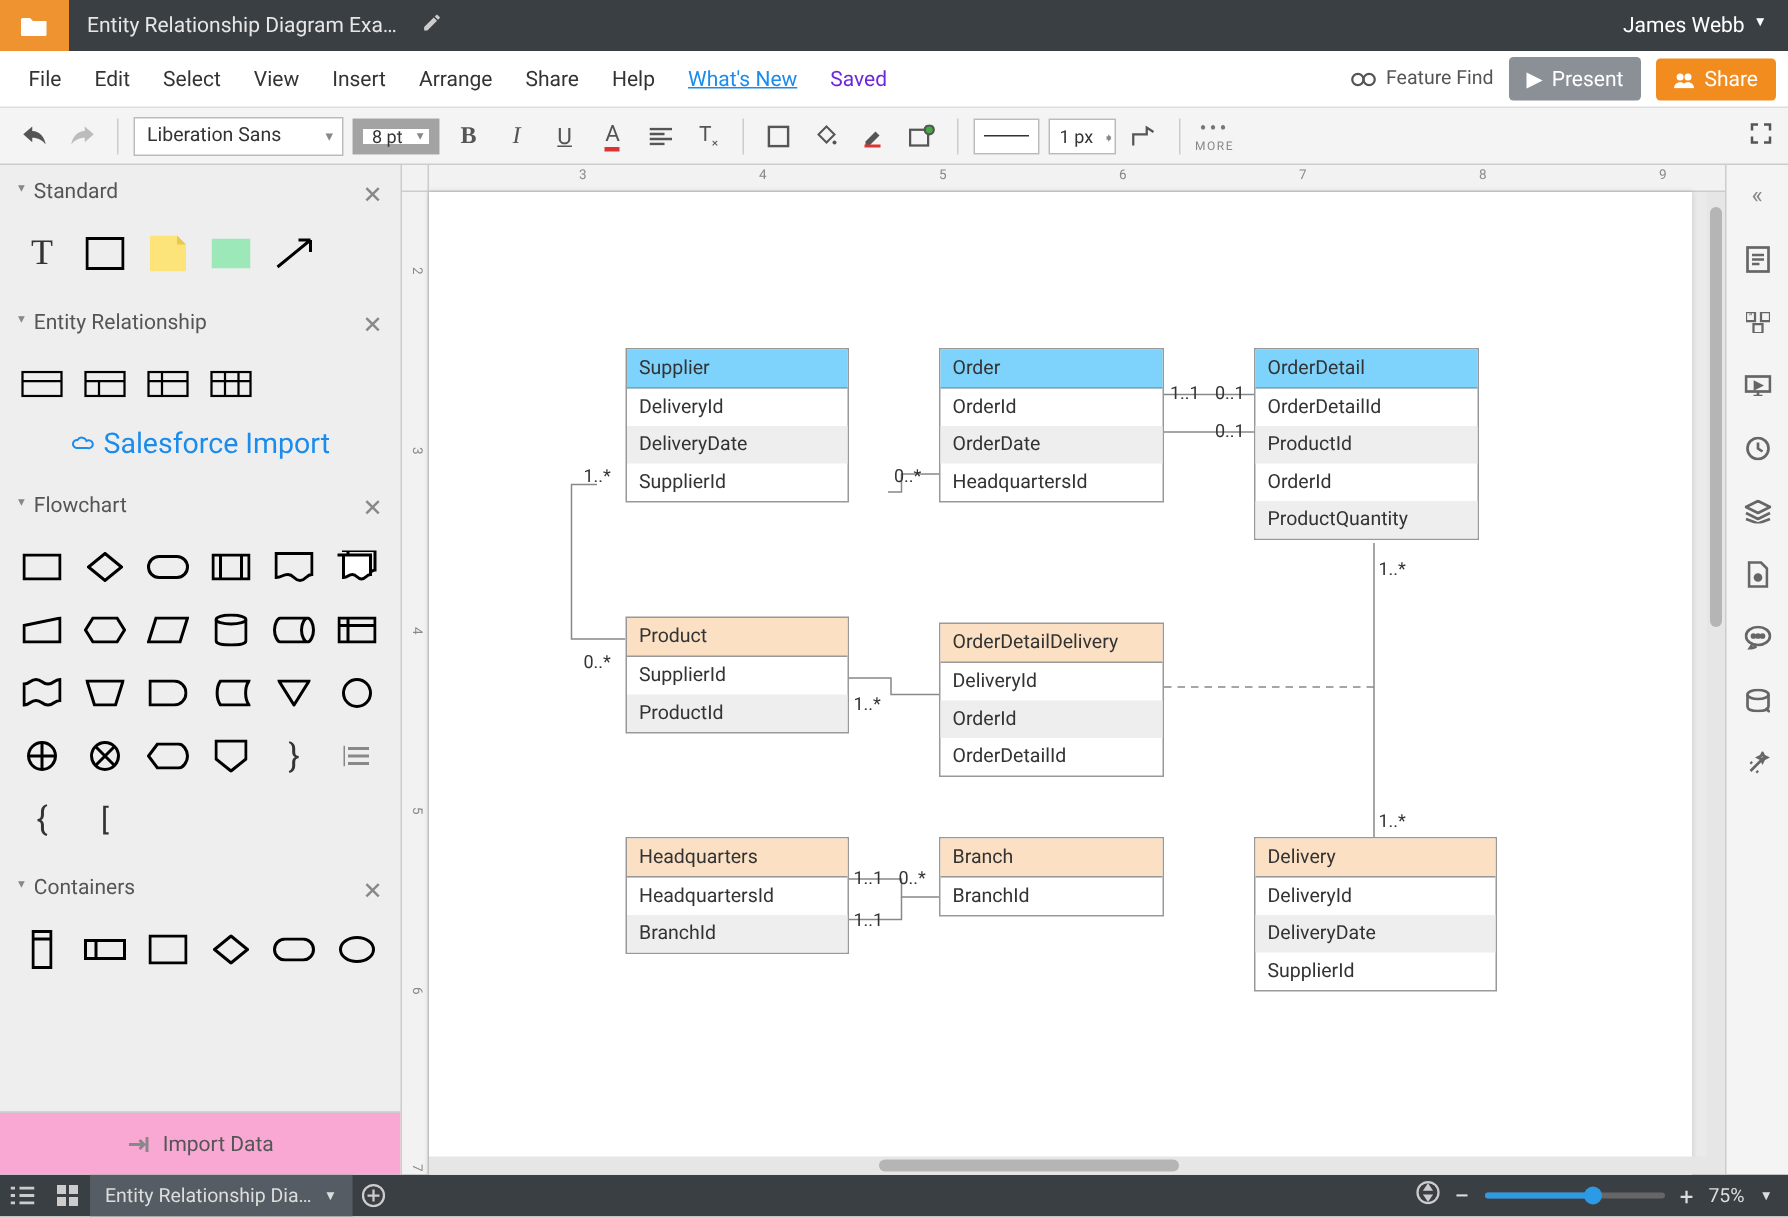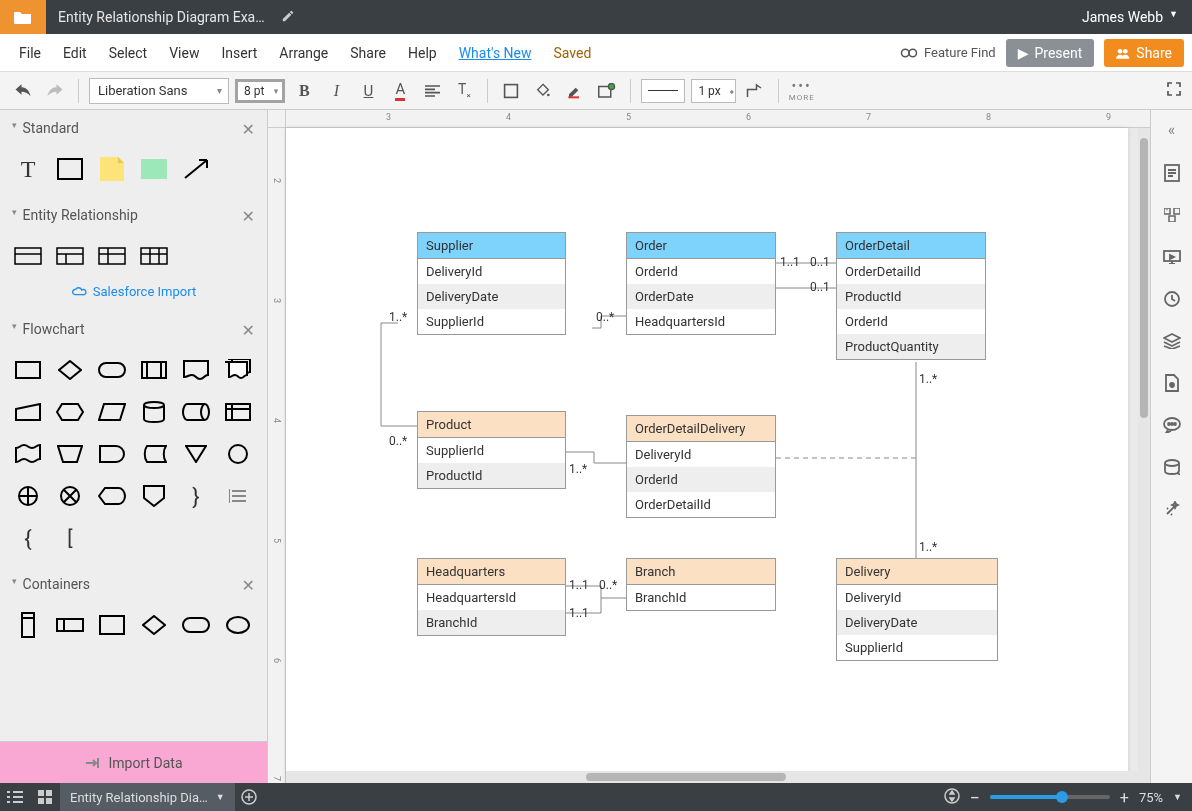--- a/index.html
+++ b/index.html
@@ -6,57 +6,57 @@
 body{width:1192px;height:811px;overflow:hidden;background:#e8e8e8;font-size:13px;color:#333}
 .titlebar{height:34px;background:#3a3f44;display:flex;align-items:center;color:#fff}
 .folder-icon{width:46px;height:34px;background:#ef9331;display:flex;align-items:center;justify-content:center}
 .folder-icon svg{fill:#fff}
 .doc-title{padding:0 12px;font-size:14px;color:#e6e6e6}
 .pencil{margin-left:4px;color:#ccc;cursor:pointer}
 .user-menu{margin-left:auto;padding:0 14px;font-size:14px;display:flex;align-items:flex-start;gap:6px;cursor:pointer}
 .menubar{height:38px;background:#fff;border-bottom:1px solid #ddd;display:flex;align-items:center;padding:0 8px}
 .menubar .mi{padding:0 11px;font-size:14px;color:#333;cursor:pointer}
 .menubar .mi.link{color:#1b8ceb;text-decoration:underline}
-.menubar .mi.muted{color:#a16207}
+.menubar .mi.muted{color:#6d28d9}
 .menubar-right{margin-left:auto;display:flex;align-items:center;gap:10px}
 .feature-find{display:flex;align-items:center;gap:6px;font-size:13px;color:#555;cursor:pointer}
 .btn{display:inline-flex;align-items:center;gap:6px;padding:6px 12px;border-radius:3px;font-size:14px;cursor:pointer;border:none}
 .btn-present{background:#8a9096;color:#fff}
 .btn-share{background:#f28c1f;color:#fff}
 .toolbar-row{height:38px;background:#f4f4f4;border-bottom:1px solid #ccc;display:flex}
 .left-head{width:268px;display:flex;align-items:center;padding:0 12px;gap:10px;border-right:1px solid #ccc}
 .gear{font-size:16px;color:#333}
 .shapes-label{font-size:15px;font-weight:500;color:#333;flex:1}
 .left-head-icons{display:flex;gap:10px;color:#555}
 .tool-main{flex:1;display:flex;align-items:center;padding:0 10px;gap:6px}
 .tool-ic{width:26px;height:26px;display:flex;align-items:center;justify-content:center;color:#555;cursor:pointer;border-radius:3px}
 .tool-ic.disabled{opacity:.35}
 .sep{width:1px;height:24px;background:#ccc;margin:0 4px}
 .font-select{border:1px solid #bbb;background:#fff;height:26px;padding:0 24px 0 8px;font-size:13px;position:relative;min-width:140px;display:flex;align-items:center}
 .font-select::after{content:"▾";position:absolute;right:6px;color:#888;font-size:10px}
-.size-select{border:3px solid #a3a3a3;background:#fff;height:24px;padding:0 18px 0 6px;font-size:12px;position:relative;display:flex;align-items:center}
+.size-select{border:7px solid #a3a3a3;background:#fff;height:24px;padding:0 18px 0 6px;font-size:12px;position:relative;display:flex;align-items:center}
 .size-select::after{content:"▾";position:absolute;right:4px;color:#888;font-size:9px}
 .line-sample{border:1px solid #bbb;background:#fff;height:24px;width:44px;display:flex;align-items:center;justify-content:center}
 .line-sample div{width:30px;height:1px;background:#333}
 .px-box{border:1px solid #bbb;background:#fff;height:24px;padding:0 14px 0 6px;font-size:12px;display:flex;align-items:center;position:relative}
 .px-box::after{content:"◂▸";position:absolute;right:2px;font-size:7px;color:#888;letter-spacing:-2px;transform:rotate(90deg)}
 .more-group{display:flex;flex-direction:column;align-items:center;gap:0;cursor:pointer}
 .more-dots{letter-spacing:2px;color:#777;font-size:14px;line-height:1}
 .more-label{font-size:8px;color:#888;letter-spacing:1px}
 .fullscreen-ic{margin-left:auto;color:#555;cursor:pointer}
 .main{display:flex;height:calc(811px - 34px - 38px - 38px - 28px);}
 .sidebar{width:268px;background:#eee;border-right:1px solid #ccc;overflow-y:auto;position:relative}
 .cat-head{display:flex;align-items:flex-start;padding:10px 12px;font-size:14px;color:#555;cursor:pointer}
 .cat-head::before{content:"▾";font-size:9px;margin-right:6px;color:#888}
 .cat-head .close-x{margin-left:auto;color:#888;cursor:pointer;font-size:16px}
 .shape-grid{padding:6px 14px 14px;display:flex;flex-wrap:wrap;gap:14px}
 .shape-item{width:28px;height:28px;display:flex;align-items:center;justify-content:center}
 .er-actions{display:flex;justify-content:space-around;padding:4px 0 10px;font-size:13px}
 .er-actions a{color:#1b8ceb;display:flex;align-items:center;gap:4px;cursor:pointer}
-.sf-import{text-align:center;color:#1b8ceb;font-size:13px;padding-bottom:12px;display:flex;justify-content:center;align-items:center;gap:6px;cursor:pointer}
+.sf-import{text-align:center;color:#1b8ceb;font-size:19px;padding-bottom:12px;display:flex;justify-content:center;align-items:center;gap:6px;cursor:pointer}
 .import-data-bar{position:absolute;bottom:0;left:0;right:0;height:42px;background:#f9a8d4;border-top:1px solid #ccc;display:flex;align-items:center;justify-content:center;gap:8px;font-size:14px;color:#555;cursor:pointer}
 .canvas-wrap{flex:1;position:relative;background:#eaeaea;overflow:hidden}
 .ruler-h{position:absolute;top:0;left:18px;right:0;height:18px;background:#f2f2f2;border-bottom:1px solid #ccc;font-size:9px;color:#888}
 .ruler-h .tick{position:absolute;top:2px}
 .ruler-v{position:absolute;top:18px;left:0;width:18px;bottom:0;background:#f2f2f2;border-right:1px solid #ccc;font-size:9px;color:#888}
 .ruler-v .tick{position:absolute;left:4px;writing-mode:vertical-rl}
 .ruler-corner{position:absolute;top:0;left:0;width:18px;height:18px;background:#f2f2f2;border-right:1px solid #ccc;border-bottom:1px solid #ccc}
 .page{position:absolute;top:18px;left:18px;width:842px;height:680px;background:#fff;box-shadow:0 0 4px rgba(0,0,0,.15)}
 .entity{position:absolute;border:1px solid #999;background:#fff;font-size:13px}
 .entity .eh{padding:5px 8px;border-bottom:1px solid #999;font-weight:400}

